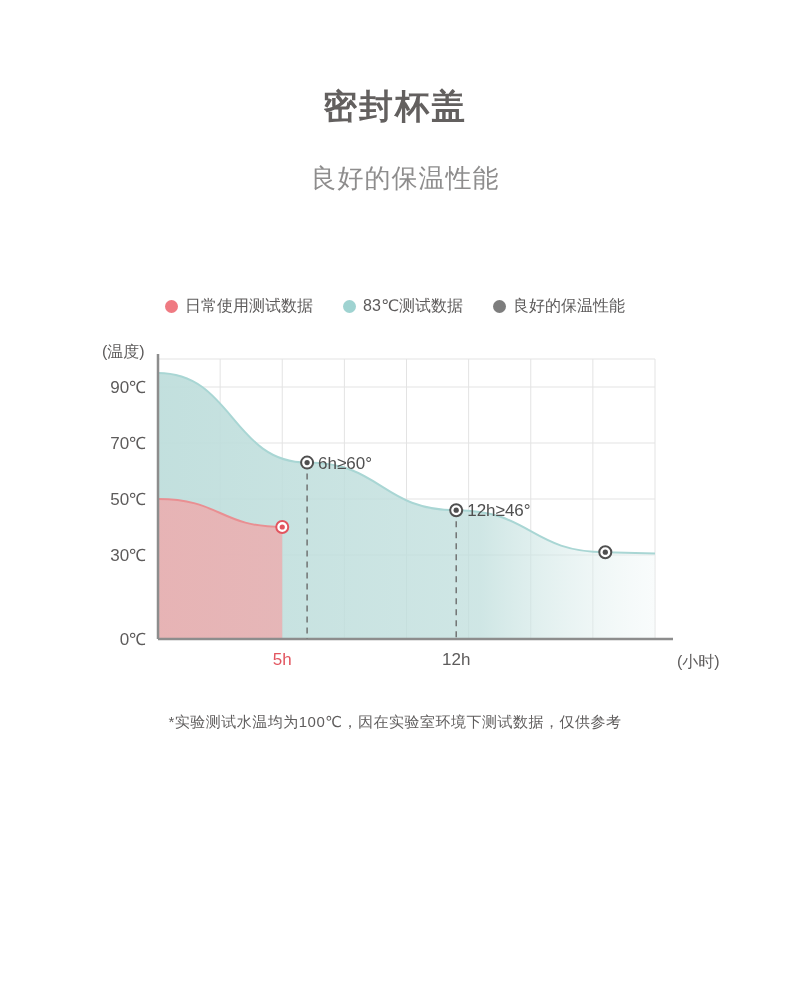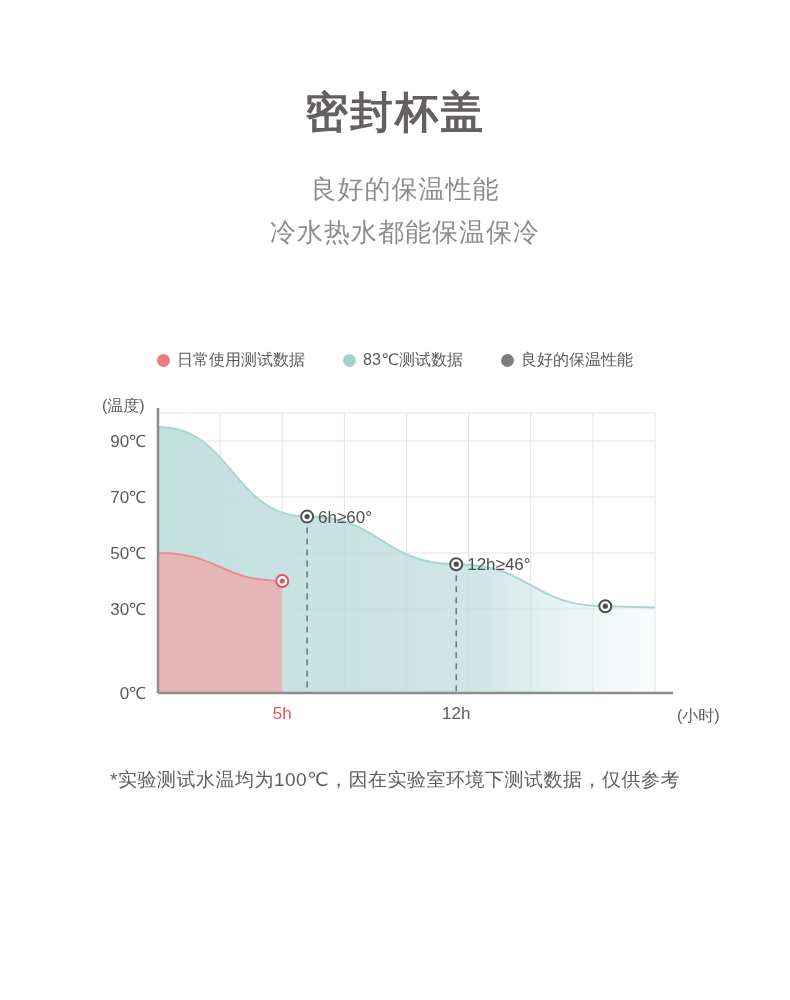--- a/index.html
+++ b/index.html
@@ -19,21 +19,21 @@
     width: 790px;
     height: 1000px;
   }
 
   
   .headline {
     text-align: center;
     padding-top: 86px;
   }
   .headline .line {
-    font-size: 43px;
+    font-size: 34px;
     font-weight: bold;
     letter-spacing: 2px;
     color: #63605f;
     line-height: 1.22;
   }
   .subhead {
     text-align: center;
     margin-top: 30px;
     margin-left: 20px;
   }
@@ -42,21 +42,21 @@
     color: #8e8d8d;
     line-height: 1.65;
     letter-spacing: 1px;
   }
 
   
   .legend {
     display: flex;
     justify-content: center;
     align-items: center;
-    gap: 38px;
+    gap: 30px;
     margin-top: 96px;
   }
   .legend-item {
     display: flex;
     align-items: center;
     font-size: 16px;
     color: #5d5b5b;
   }
   .legend-dot {
     width: 13px;
@@ -72,38 +72,37 @@
     width: 790px;
     height: 360px;
     margin-top: 22px;
   }
   .chart-svg {
     display: block;
   }
 
   .footnote {
     text-align: center;
-    font-size: 19px;
+    font-size: 15px;
     color: #5f5d5d;
     margin-top: 14px;
     letter-spacing: 0.5px;
   }
 </style>
 </head>
 <body>
 
 <div class="page">
 
   <div class="headline">
     <div class="line">密封杯盖</div>
   </div>
 
   <div class="subhead">
     <div class="sline">良好的保温性能</div>
-    <div class="sline">冷水热水都能保温保冷</div>
   </div>
 
   <div class="legend">
     <div class="legend-item">
       <span class="legend-dot" id="legend-dot-0" style="background: rgb(239, 122, 130);"></span>
       <span>日常使用测试数据</span>
     </div>
     <div class="legend-item">
       <span class="legend-dot" id="legend-dot-1" style="background: rgb(159, 211, 209);"></span>
       <span>83℃测试数据</span>

